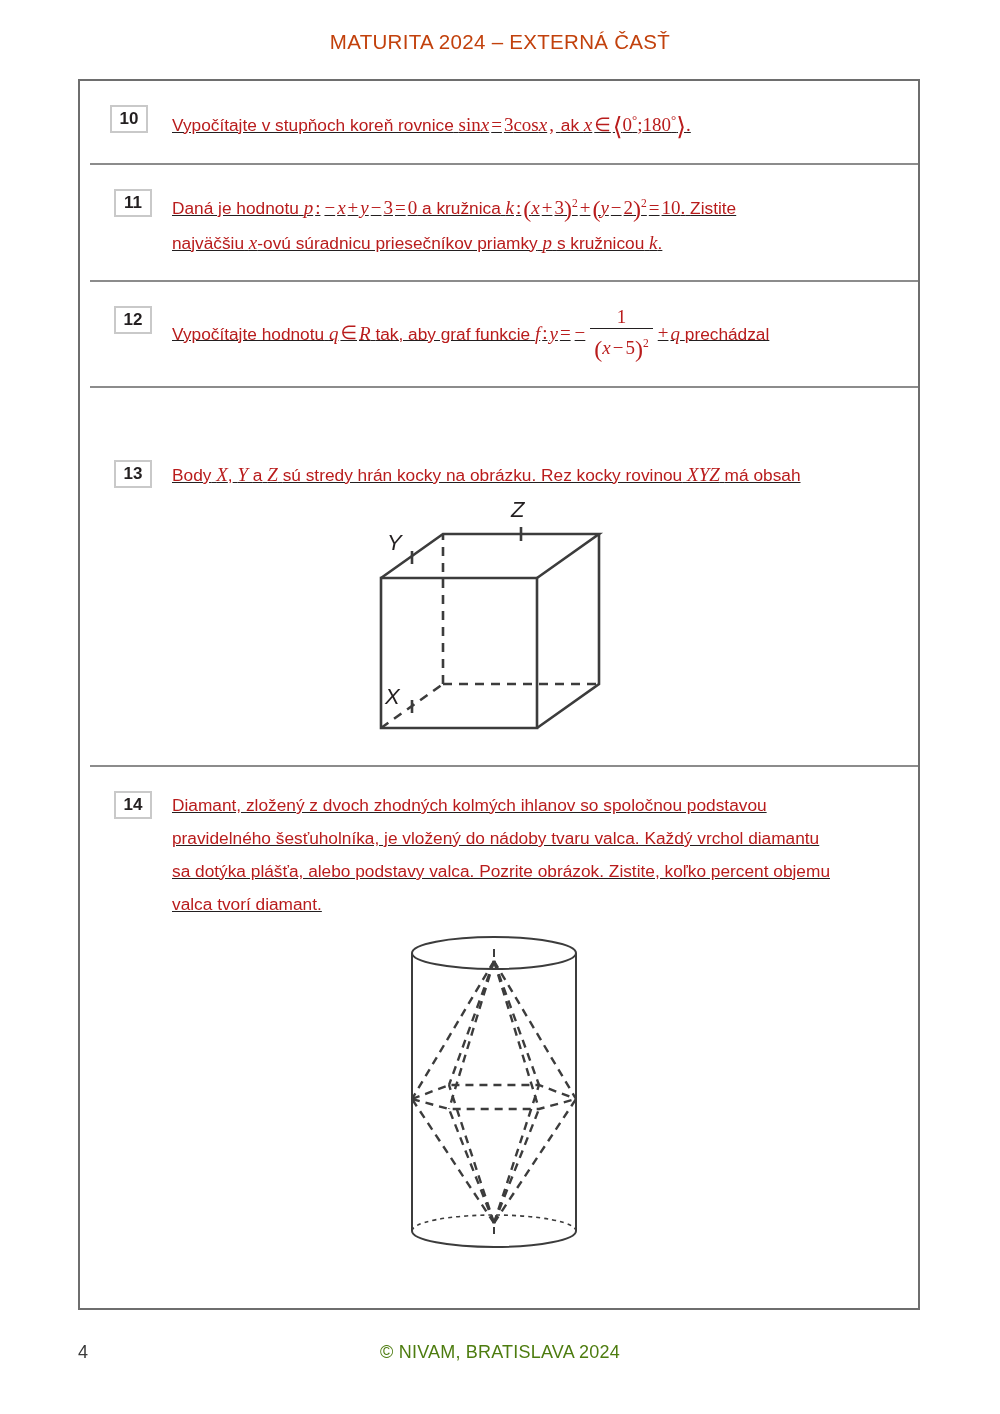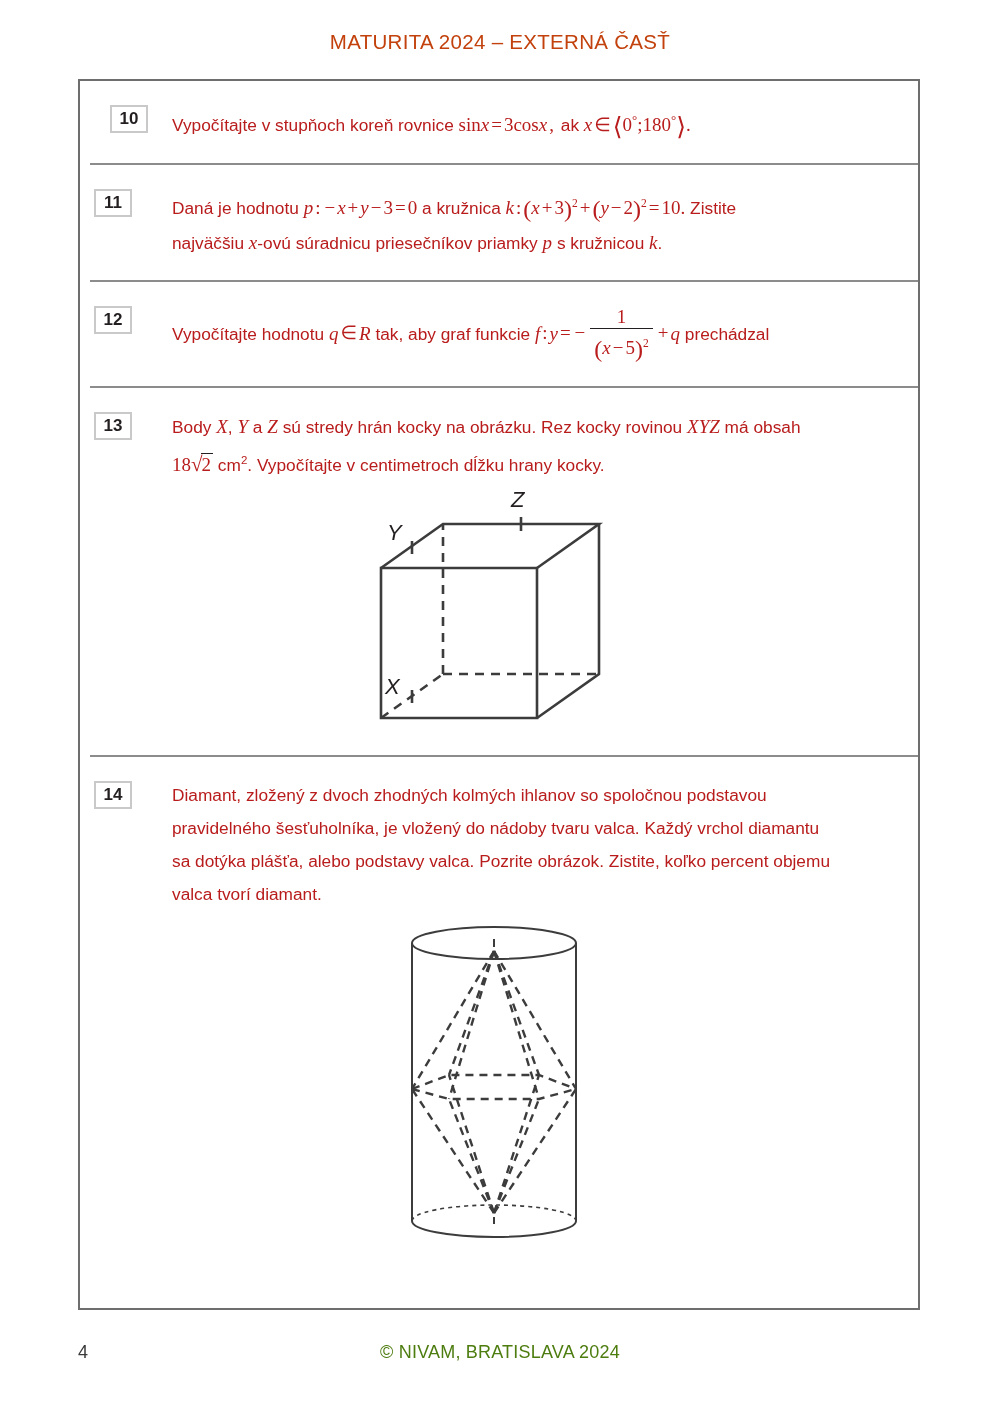--- a/index.html
+++ b/index.html
@@ -37,20 +37,21 @@
     width: 842px;
     height: 1231px;
     border: 2px solid #6e6e6e;
     box-sizing: border-box;
   }
 
   .question {
     position: relative;
     box-sizing: border-box;
     padding: 0;
+    text-decoration: underline;
   }
   .question + .question {
     border-top: 2px solid #8c8c8c;
     margin-left: 10px;
   }
   .q-inner {
     position: relative;
     padding: 22px 18px 20px 32px;
   }
   .question + .question .q-inner {
@@ -65,21 +66,21 @@
     height: 28px;
     border: 2px solid #c9c9c9;
     box-sizing: border-box;
     text-align: center;
     line-height: 24px;
     font-size: 17px;
     font-weight: bold;
     color: #231f20;
     background: #ffffff;
   }
-  .question + .question .q-num { left: 4px; }
+  .question + .question .q-num { left: 24px; }
 
   .q-body {
     margin-left: 60px;
     font-size: 17.3px;
     line-height: 33px;
     color: #b91c1c;
   }
   .q-line { white-space: nowrap; }
 
   
@@ -227,37 +228,33 @@
           <span class="mi">q</span><span class="mo">∈</span><span class="mi">R</span>
           <span class="mrm">tak, aby graf funkcie</span>
           <span class="mi">f</span><span class="mo">:</span><span class="mi">y</span><span class="mo">=</span><span class="mo">−</span><span class="frac"><span class="num">1</span><span class="bar"></span><span class="den"><span class="paren-big">(</span><span class="mi">x</span><span class="mo">−</span><span class="mn">5</span><span class="paren-big">)</span><sup class="exp">2</sup></span></span><span class="mo">+</span><span class="mi">q</span>
           <span class="mrm">prechádzal</span>
         </div>
       </div>
     </div>
   </div>
 
   <div class="question">
-    <div class="q-inner" style="padding-bottom:10px;">
+    <div class="q-inner" style="padding-bottom:10px;margin-top:48px;">
       <div class="q-num">13</div>
       <div class="q-body">
         <div class="q-line">
           <span class="mrm">Body</span>
           <span class="mi">X</span><span class="mrm">,</span>
           <span class="mi">Y</span>
           <span class="mrm">a</span>
           <span class="mi">Z</span>
           <span class="mrm">sú stredy hrán kocky na obrázku. Rez kocky rovinou</span>
           <span class="mi">XYZ</span>
           <span class="mrm">má obsah</span>
         </div>
-        <div class="q-line">
-          <span class="mn">18</span><span class="sqrt"><span class="radsign">√</span><span class="radicand">2</span></span>
-          <span class="mrm">cm</span><sup class="sup-sq">2</sup><span class="mrm">. Vypočítajte v centimetroch dĺžku hrany kocky.</span>
-        </div>
       </div>
 
       <div class="figure fig-cube">
         <svg width="270" height="255" viewBox="0 0 270 255">
 
           <g stroke="#3c3c3c" stroke-width="2.6" fill="none" stroke-dasharray="9,7">
             <path d="M 10 232 L 72 188"></path>
             <path d="M 72 188 L 72 38"></path>
             <path d="M 72 188 L 228 188"></path>
           </g>

